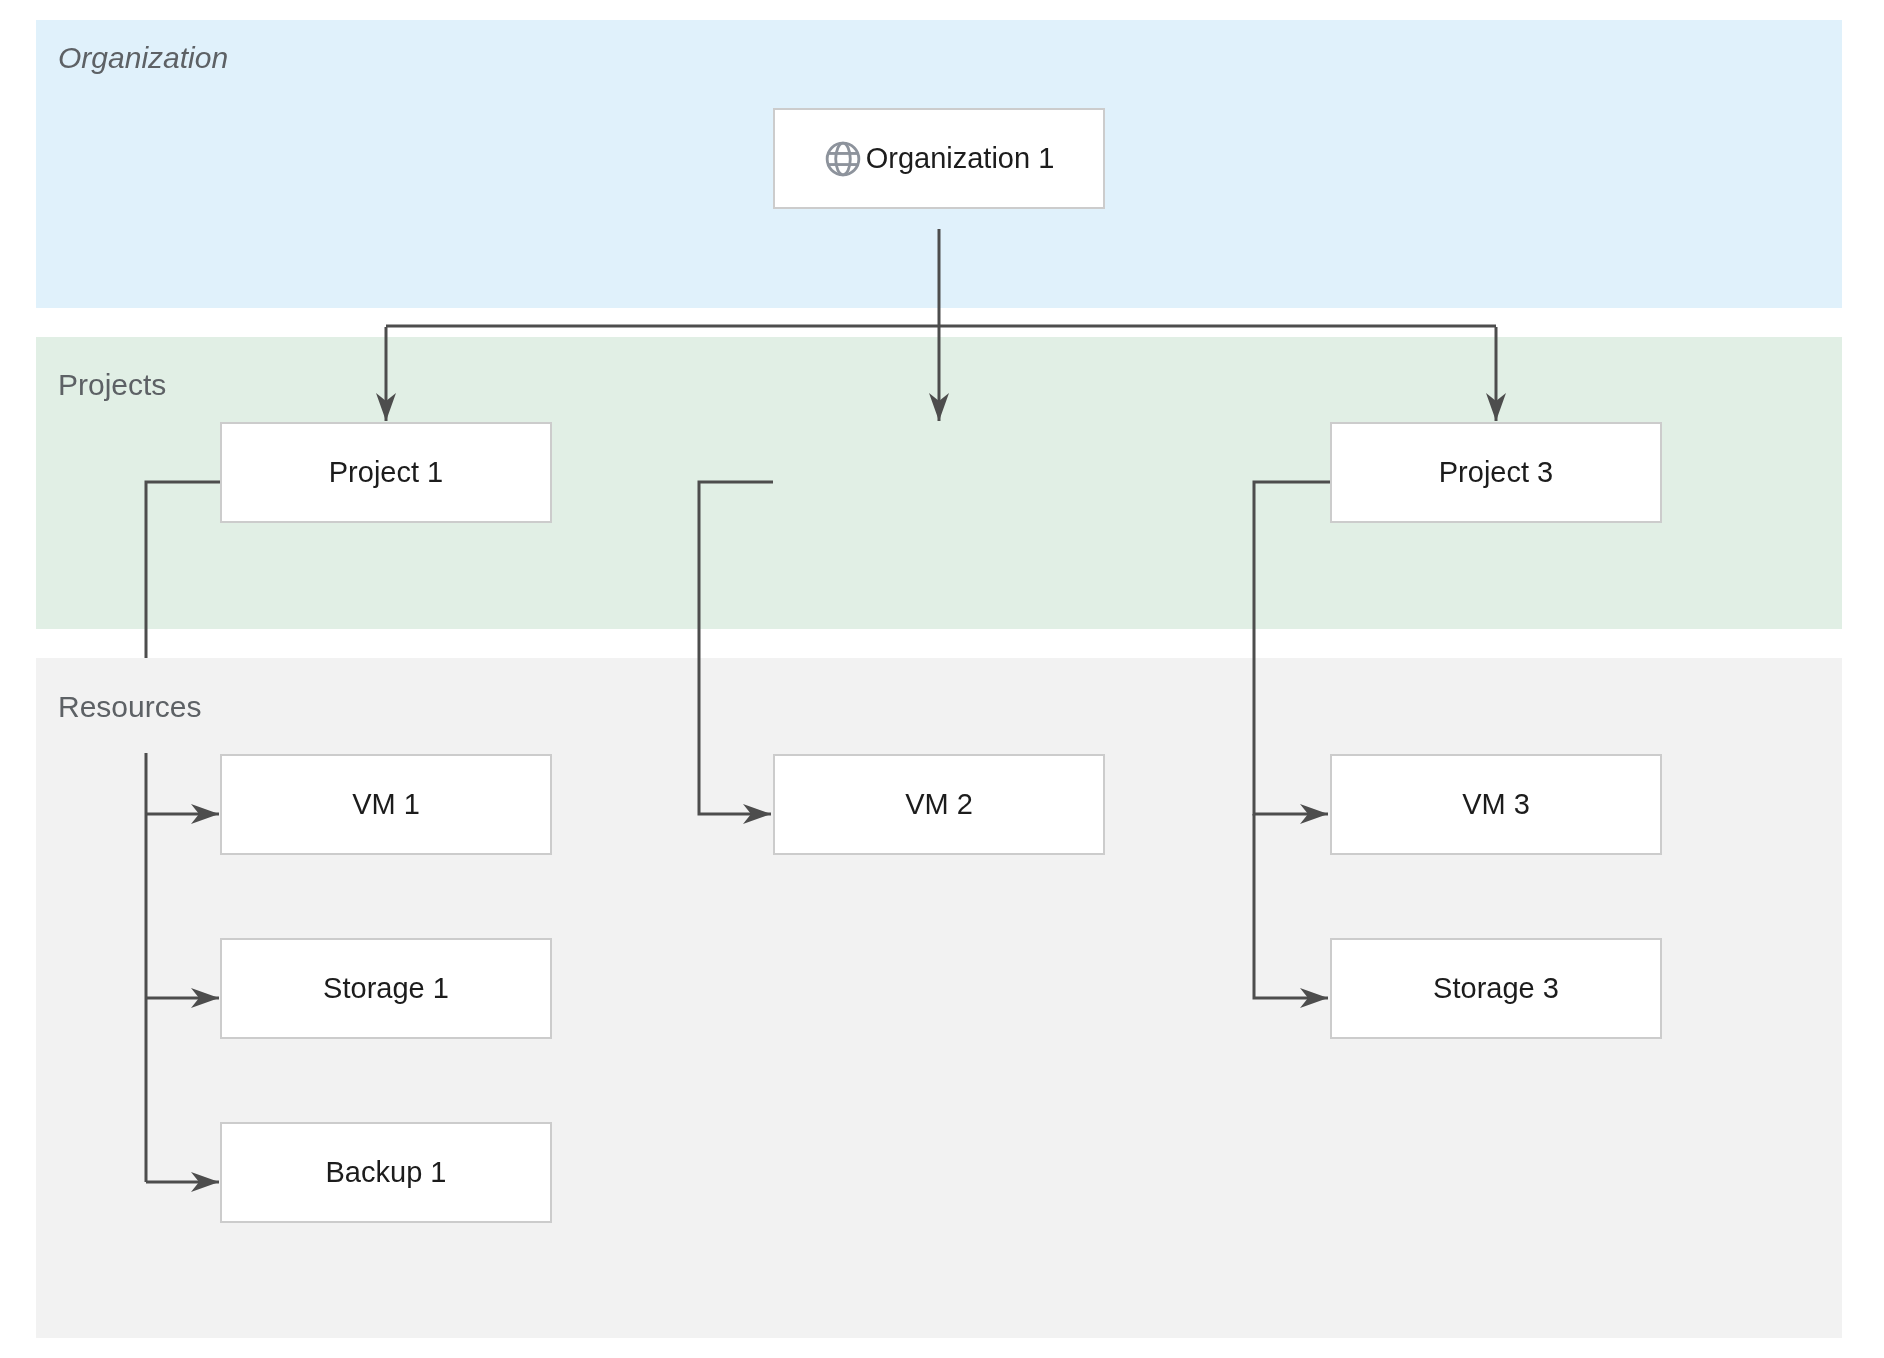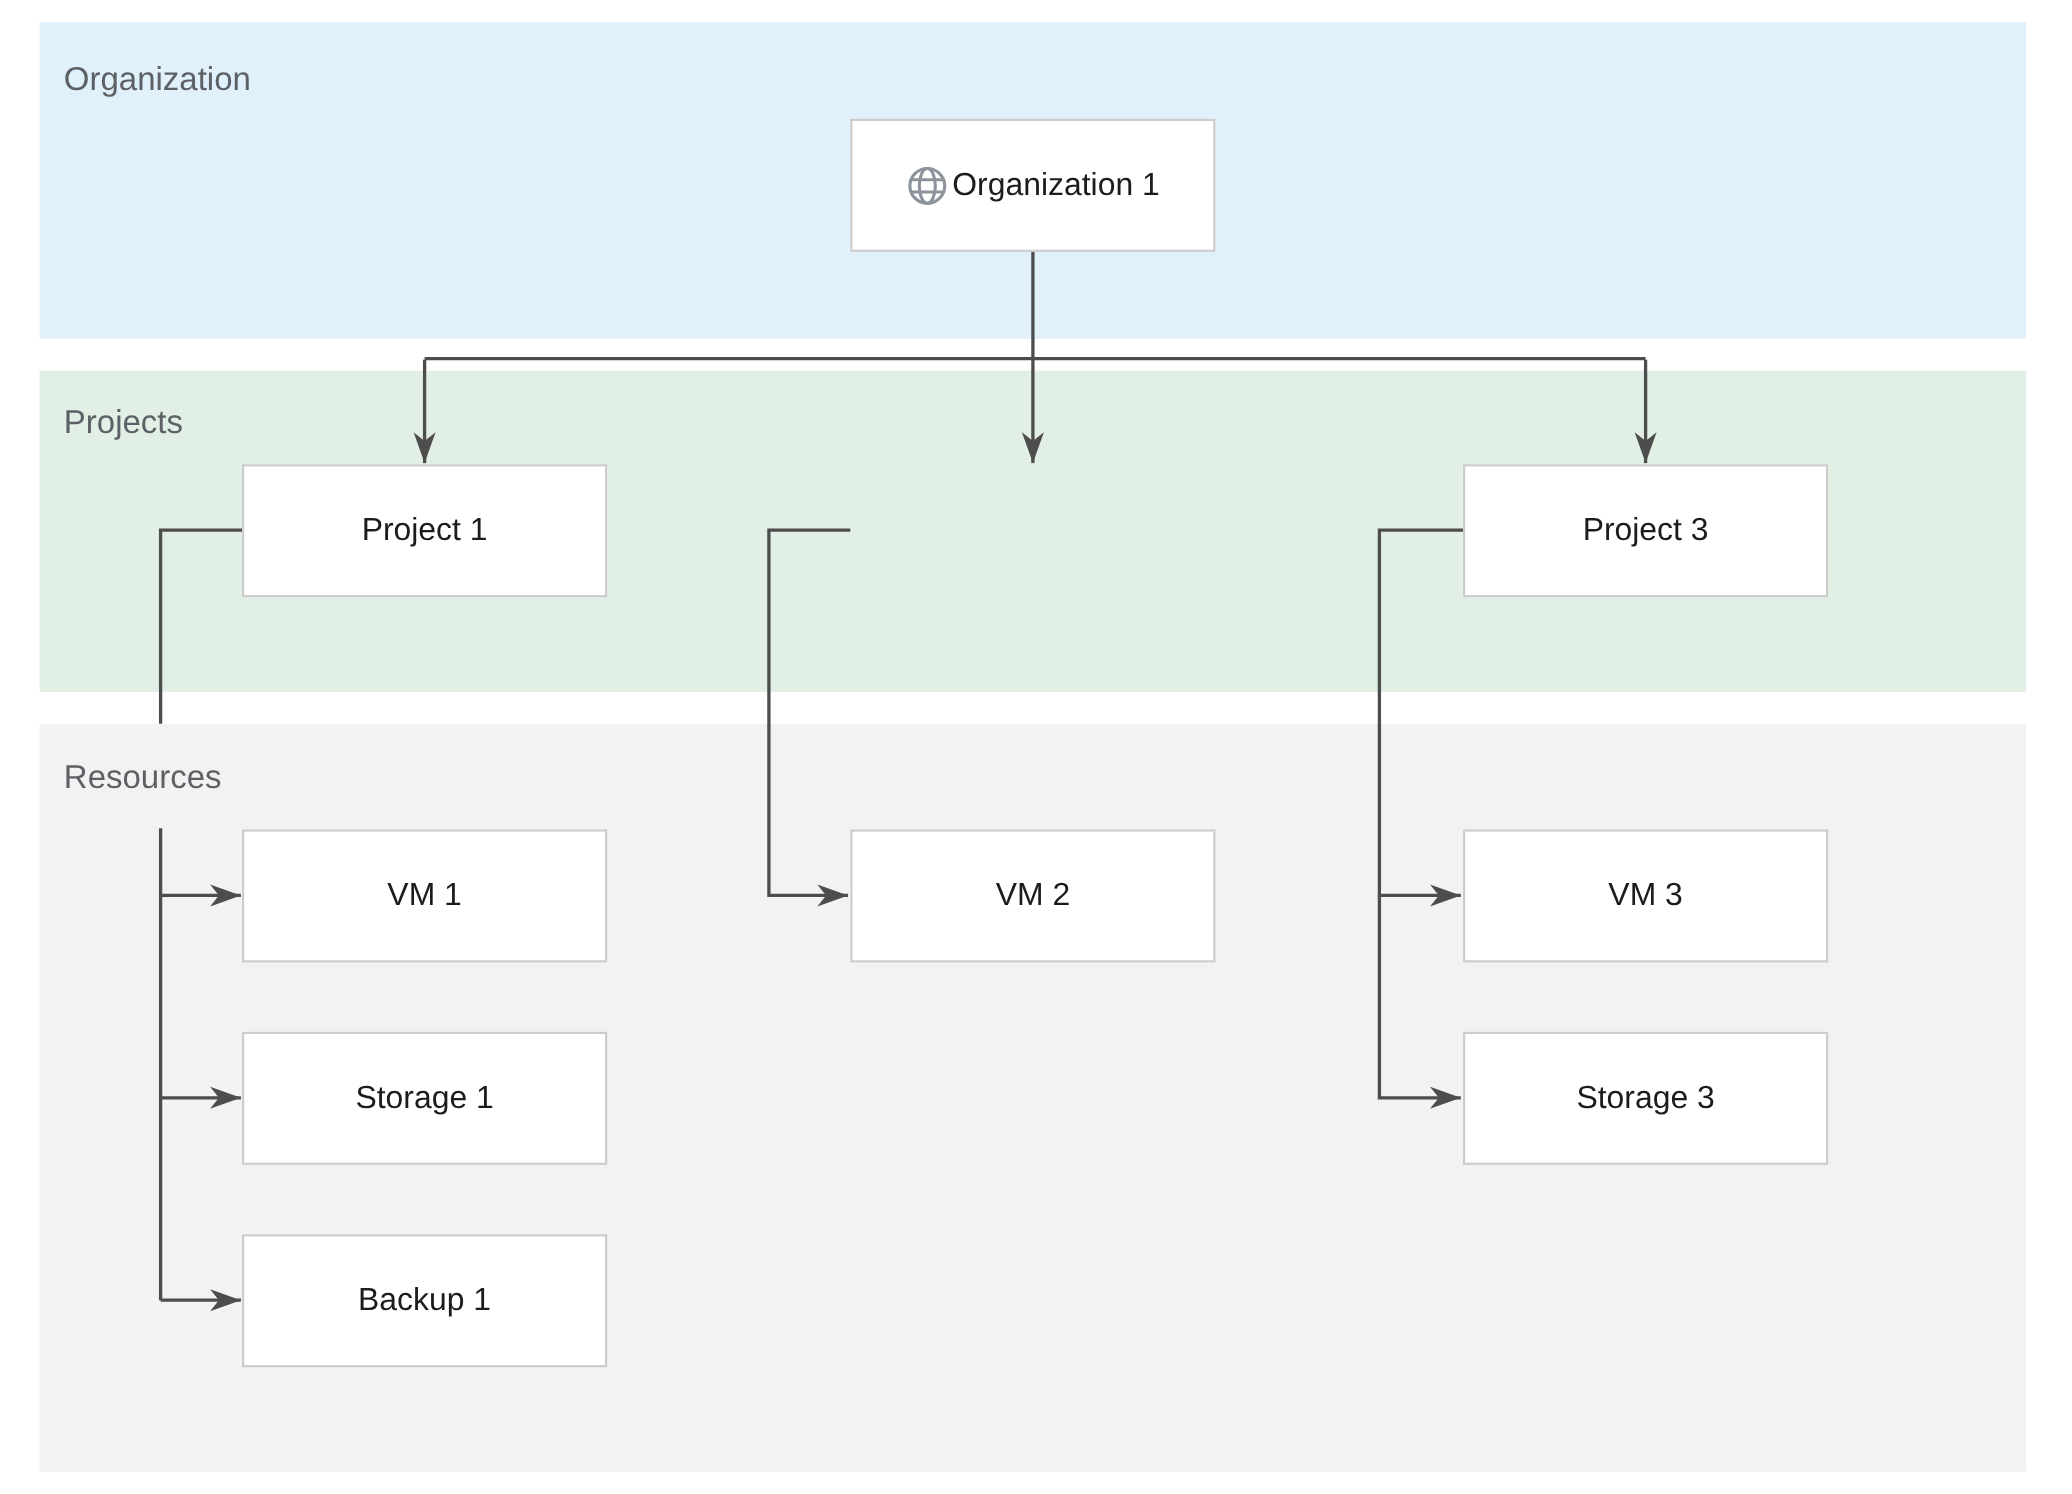--- a/index.html
+++ b/index.html
@@ -37,21 +37,21 @@
     background: var(--resources-band, #f2f2f2);
   }
   .band-label {
     position: absolute;
     left: 58px;
     font-size: 30px;
     line-height: 36px;
     color: var(--band-label-text, #5d6165);
     white-space: nowrap;
   }
-  .band-label-organization { top: 55px; }
+  .band-label-organization { top: 40px; font-style: italic; }
   .band-label-projects     { top: 367px; }
   .band-label-resources    { top: 689px; }
 
   .connectors {
     position: absolute;
     left: 0;
     top: 0;
     width: 1884px;
     height: 1358px;
     pointer-events: none;
@@ -62,21 +62,21 @@
     stroke-width: 3;
   }
   .connectors .arrowhead {
     fill: var(--connector, #4d4d4d);
     stroke: none;
   }
 
   .node {
     position: absolute;
     width: 332px;
-    height: 121px;
+    height: 101px;
     background: var(--node-background, #ffffff);
     border: 2px solid var(--node-border, #cccccc);
     box-sizing: border-box;
     display: flex;
     align-items: center;
     justify-content: center;
     gap: 4px;
     font-size: 29px;
     color: var(--node-text, #1c1c1c);
     white-space: nowrap;

